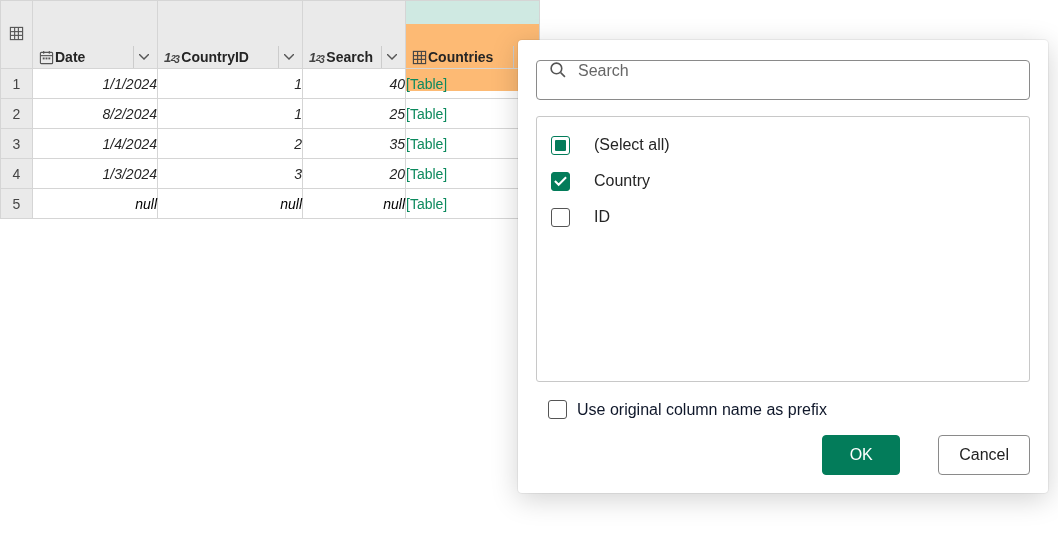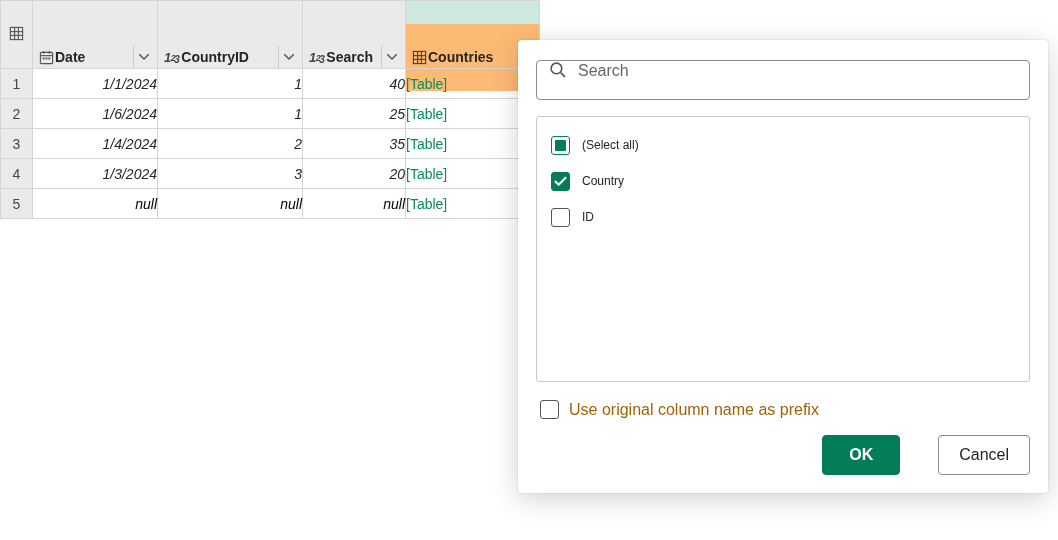--- a/index.html
+++ b/index.html
@@ -150,23 +150,23 @@
   .option-list {
     border:1px solid #c8c8c8;
     border-radius:3px;
     height:266px;
     padding:10px 14px;
     overflow:auto;
   }
   .opt {
     display:flex;
     align-items:center;
-    gap:12px;
+    gap:24px;
     height:36px;
-    font-size:12px;
+    font-size:16px;
     cursor:pointer;
   }
   .check {
     width:19px; height:19px;
     border:1.5px solid #555;
     border-radius:3px;
     flex:0 0 auto;
     display:flex;
     align-items:center;
     justify-content:center;
@@ -179,43 +179,43 @@
     background:#037c5a;
     border-radius:1px;
   }
   .check.checked {
     background:#037c5a;
     border-color:#037c5a;
   }
   .check.checked svg { display:block; }
   .prefix-row {
     display:flex; align-items:center; gap:10px;
-    margin:18px 0 16px 4px;
+    margin:18px 0 16px 12px;
     font-size:16px;
-    color:#a16207;
+    color:#0f172a;
     cursor:pointer;
   }
   .buttons {
     display:flex;
     justify-content:flex-end;
     gap:14px;
   }
   .btn {
     height:40px;
     min-width:78px;
     padding:0 20px;
     border-radius:4px;
     font-size:16px;
     cursor:pointer;
   }
   .btn.primary {
     background:#037c5a;
     color:#fff;
     border:1px solid #037c5a;
-    font-weight:700;
+    font-weight:400;
   }
   .btn.secondary {
     background:#fff;
     color:#222;
     border:1px solid #8a8a8a;
     margin-left:24px;
   }
 </style>
 </head>
 <body>
@@ -313,21 +313,21 @@
     <tbody>
       <tr>
         <td class="rownum">1</td>
         <td class="cell right">1/1/2024</td>
         <td class="cell right">1</td>
         <td class="cell right">40</td>
         <td class="tablecell">[Table]</td>
       </tr>
       <tr>
         <td class="rownum">2</td>
-        <td class="cell right">1/6/2024</td>
+        <td class="cell right">8/2/2024</td>
         <td class="cell right">1</td>
         <td class="cell right">25</td>
         <td class="tablecell">[Table]</td>
       </tr>
       <tr>
         <td class="rownum">3</td>
         <td class="cell right">1/4/2024</td>
         <td class="cell right">2</td>
         <td class="cell right">35</td>
         <td class="tablecell">[Table]</td>

